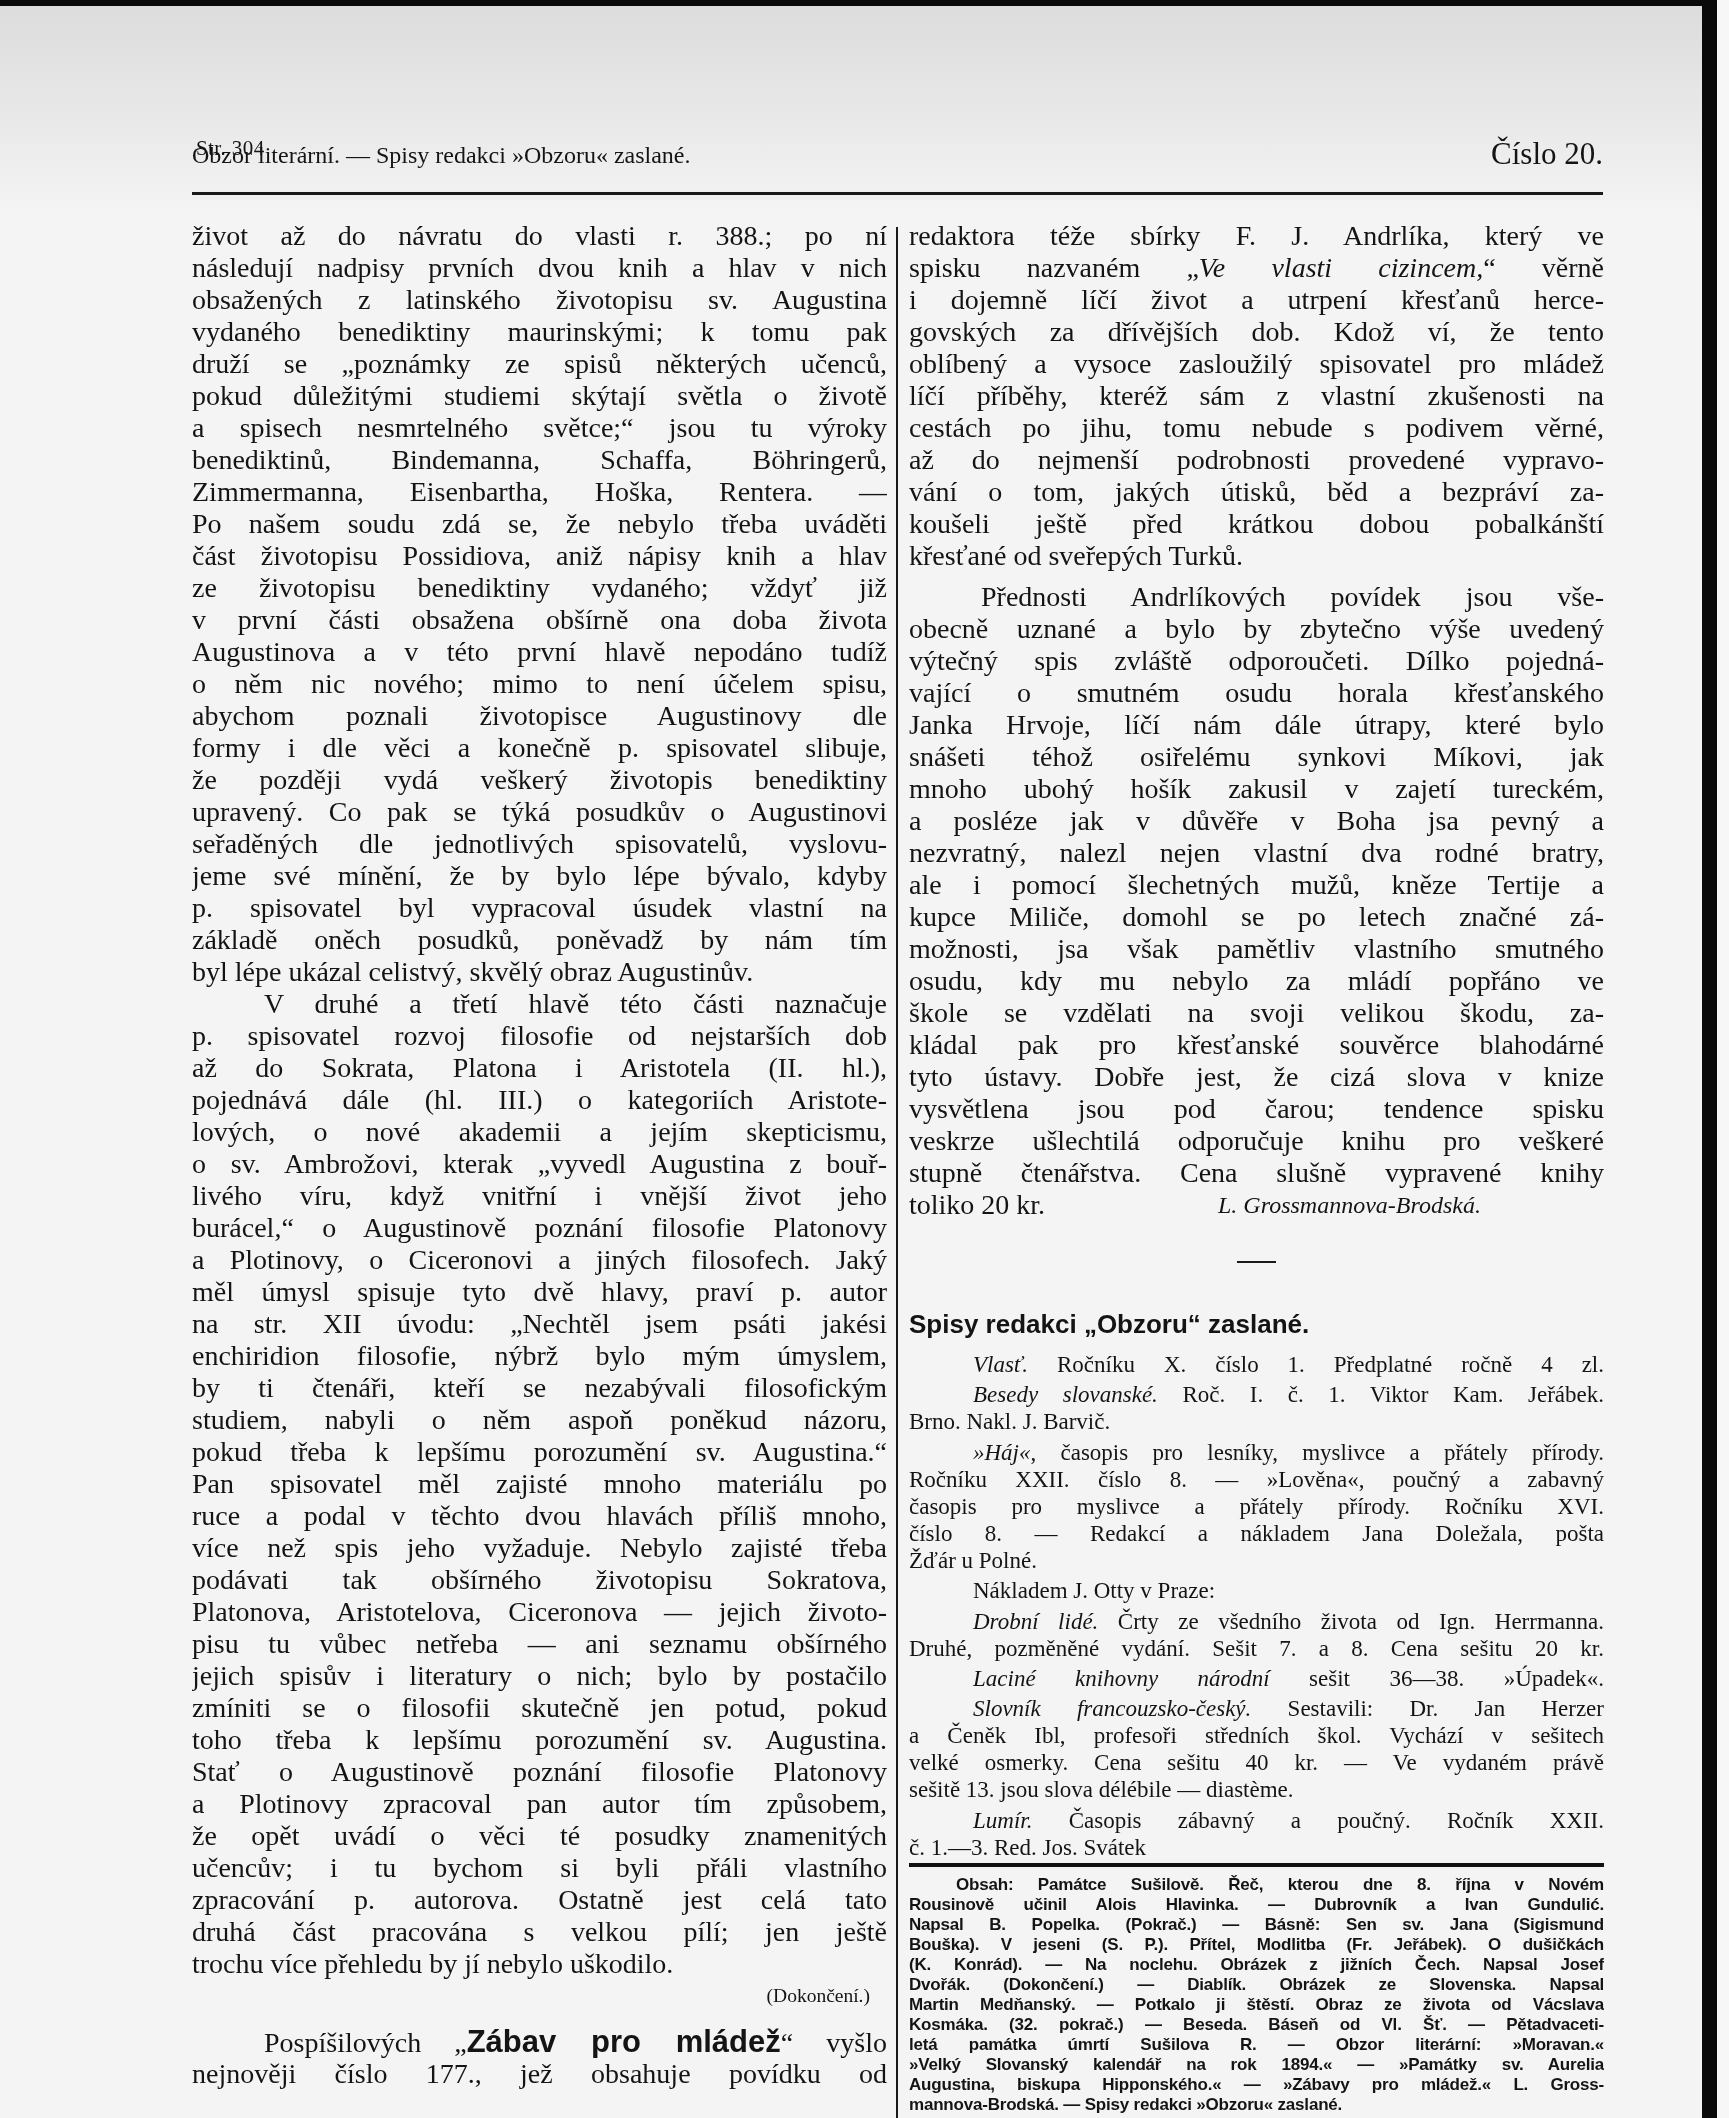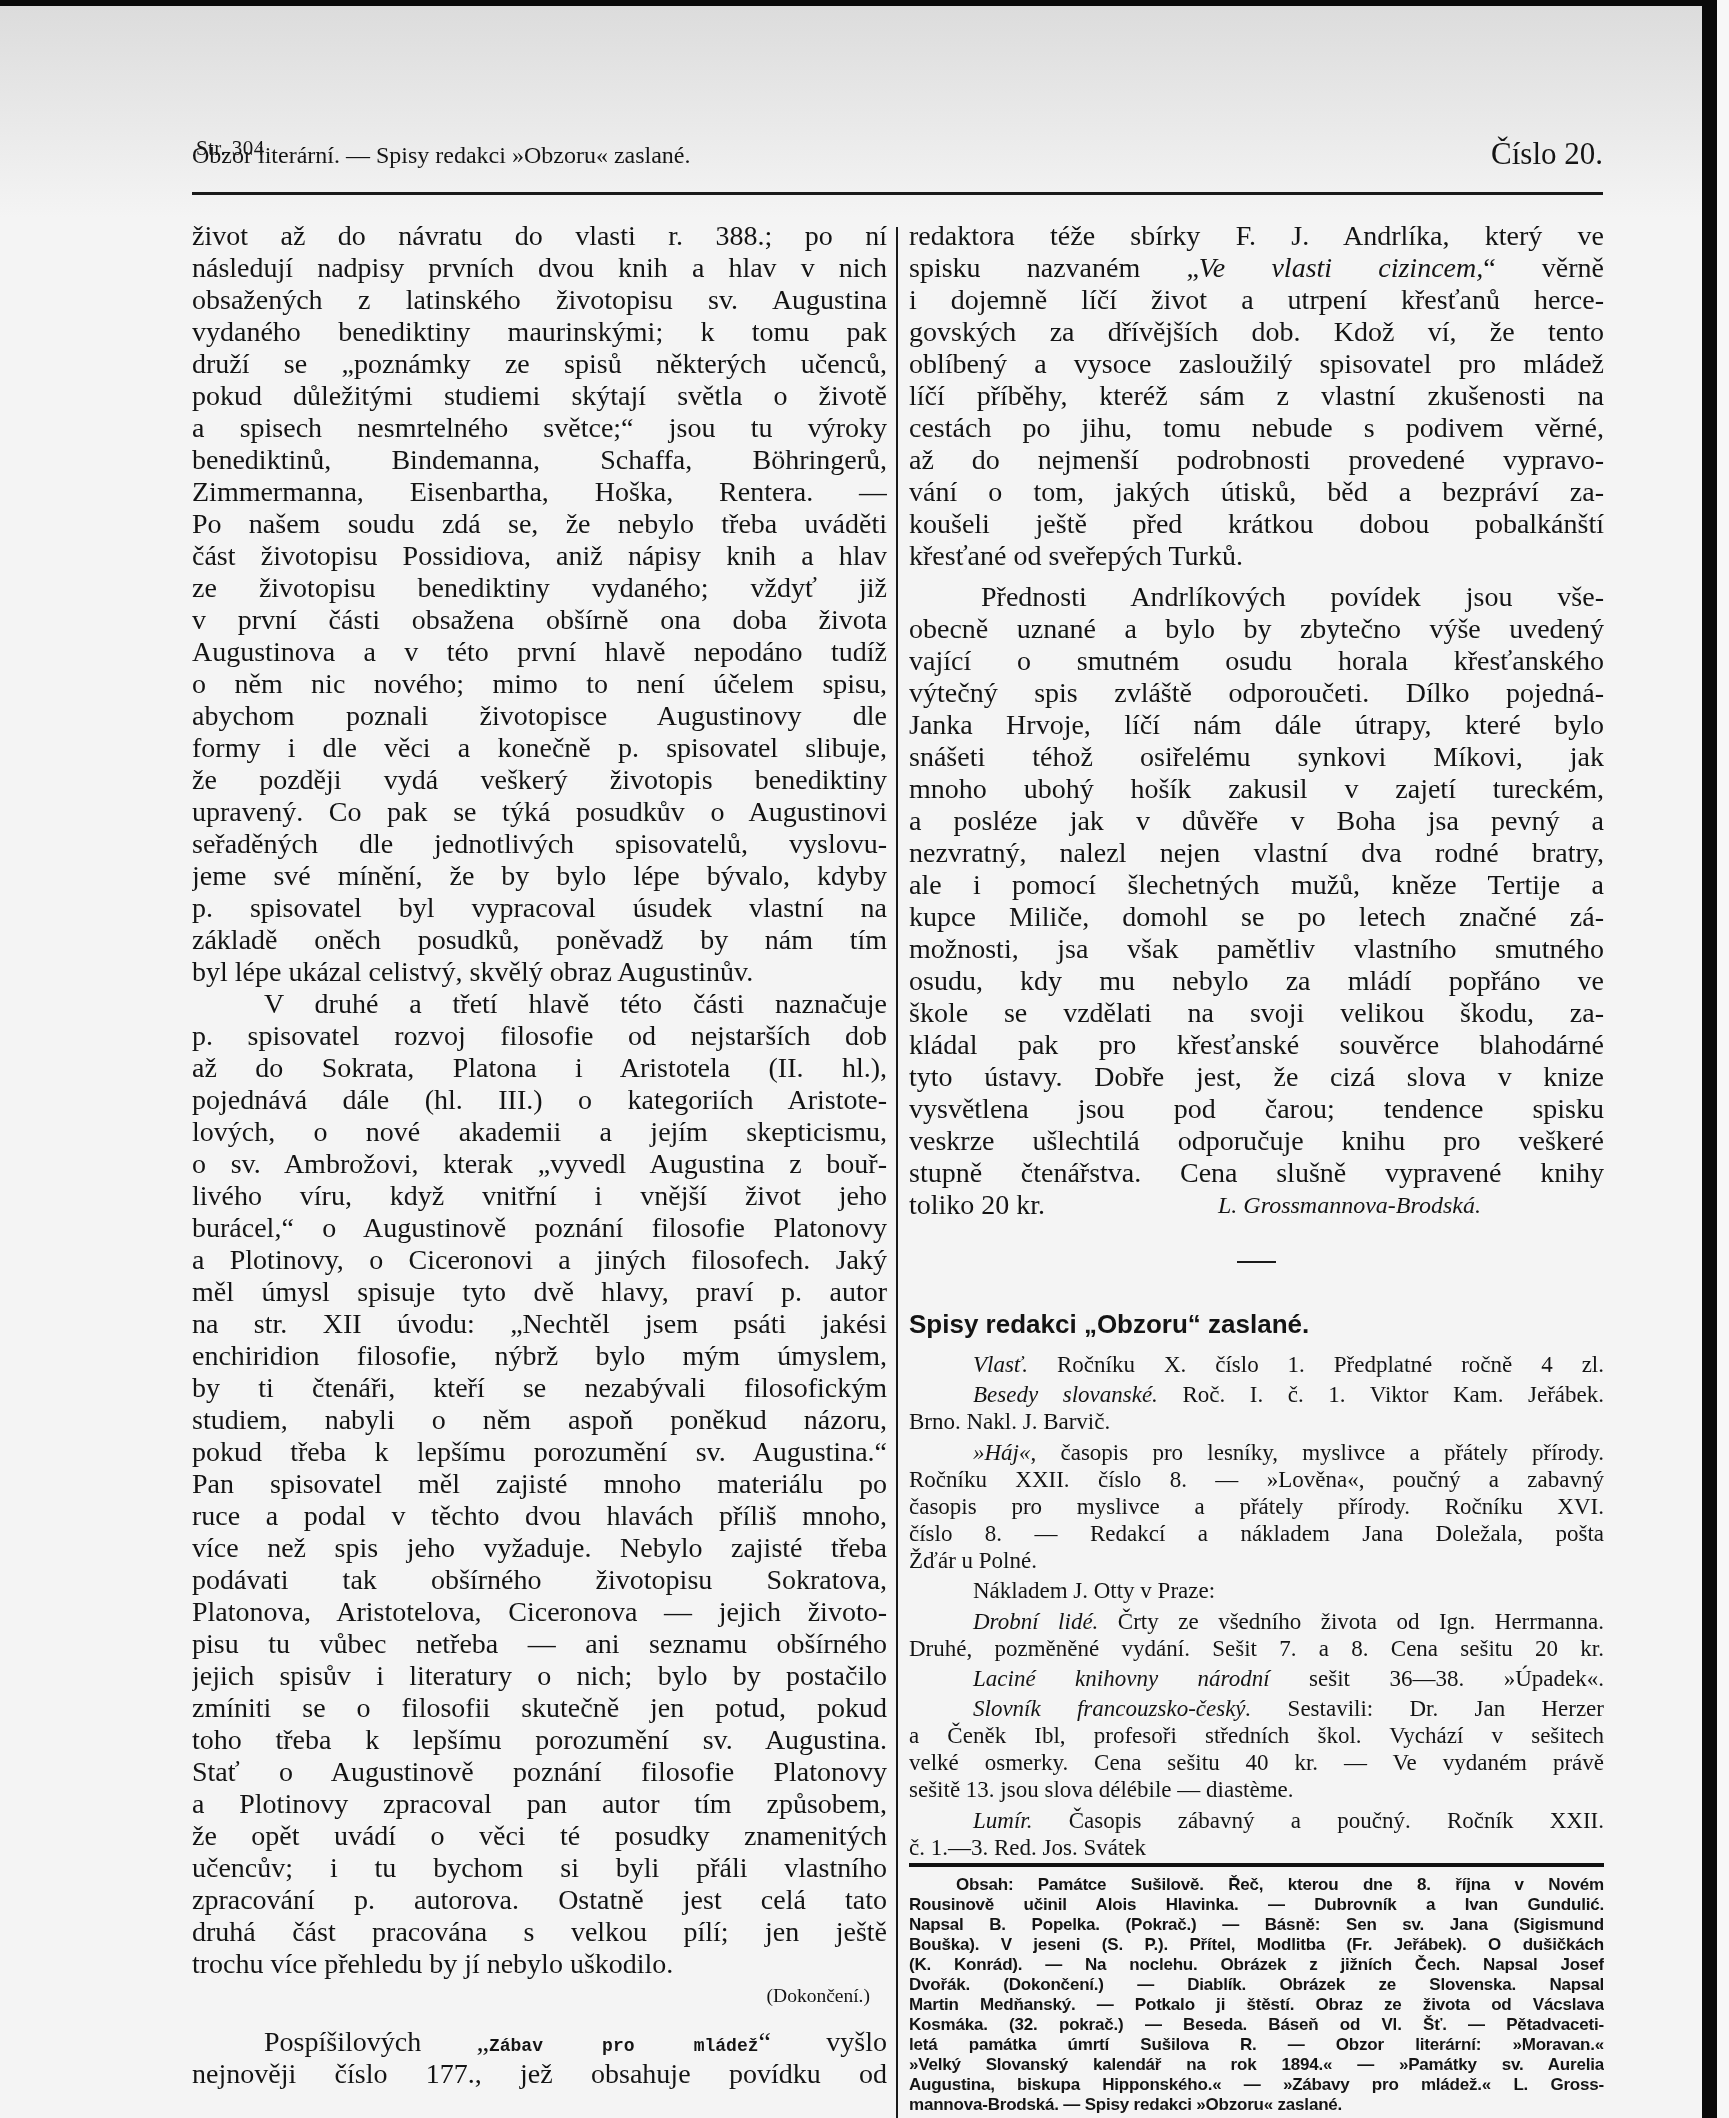--- a/index.html
+++ b/index.html
@@ -124,42 +124,42 @@
       <span class="line">Stať o Augustinově poznání filosofie Platonovy</span>
       <span class="line">a Plotinovy zpracoval pan autor tím způsobem,</span>
       <span class="line">že opět uvádí o věci té posudky znamenitých</span>
       <span class="line">učencův; i tu bychom si byli přáli vlastního</span>
       <span class="line">zpracování p. autorova. Ostatně jest celá tato</span>
       <span class="line">druhá část pracována s velkou pílí; jen ještě</span>
       <span class="line last">trochu více přehledu by jí nebylo uškodilo.</span>
     </div>
   <span class="line right small" style="padding-right:17px;">(Dokončení.)</span>
   <span class="spacer" style="height:14.4px;"></span>
-  <span class="line indent"><span>Pospíšilových „</span><b style="font-family:Liberation Mono, monospace;font-size:18px;">Zábav pro mládež</b><span>“ vyšlo</span></span>
+  <span class="line indent"><span>Pospíšilových „</span><b style="font-family:Liberation Sans, sans-serif;font-size:31px;">Zábav pro mládež</b><span>“ vyšlo</span></span>
   <span class="line">nejnověji číslo 177., jež obsahuje povídku od</span>
 </div>
 
 <div class="col col-right">
   <div id="right-lines">
       <span class="line">redaktora téže sbírky F. J. Andrlíka, který ve</span>
       <span class="line">spisku nazvaném „<i>Ve vlasti cizincem,</i>“ věrně</span>
       <span class="line">i dojemně líčí život a utrpení křesťanů herce-</span>
       <span class="line">govských za dřívějších dob. Kdož ví, že tento</span>
       <span class="line">oblíbený a vysoce zasloužilý spisovatel pro mládež</span>
       <span class="line">líčí příběhy, kteréž sám z vlastní zkušenosti na</span>
       <span class="line">cestách po jihu, tomu nebude s podivem věrné,</span>
       <span class="line">až do nejmenší podrobnosti provedené vypravo-</span>
       <span class="line">vání o tom, jakých útisků, běd a bezpráví za-</span>
       <span class="line">koušeli ještě před krátkou dobou pobalkánští</span>
       <span class="line last">křesťané od sveřepých Turků.</span>
       <span class="spacer" style="height: 9.3px;"></span>
       <span class="line indent">Přednosti Andrlíkových povídek jsou vše-</span>
       <span class="line">obecně uznané a bylo by zbytečno výše uvedený</span>
+      <span class="line">výtečný spis zvláště odporoučeti. Dílko pojedná-</span>
       <span class="line">vající o smutném osudu horala křesťanského</span>
-      <span class="line">výtečný spis zvláště odporoučeti. Dílko pojedná-</span>
       <span class="line">Janka Hrvoje, líčí nám dále útrapy, které bylo</span>
       <span class="line">snášeti téhož osiřelému synkovi Míkovi, jak</span>
       <span class="line">mnoho ubohý hošík zakusil v zajetí tureckém,</span>
       <span class="line">a posléze jak v důvěře v Boha jsa pevný a</span>
       <span class="line">nezvratný, nalezl nejen vlastní dva rodné bratry,</span>
       <span class="line">ale i pomocí šlechetných mužů, kněze Tertije a</span>
       <span class="line">kupce Miliče, domohl se po letech značné zá-</span>
       <span class="line">možnosti, jsa však pamětliv vlastního smutného</span>
       <span class="line">osudu, kdy mu nebylo za mládí popřáno ve</span>
       <span class="line">škole se vzdělati na svoji velikou škodu, za-</span>

